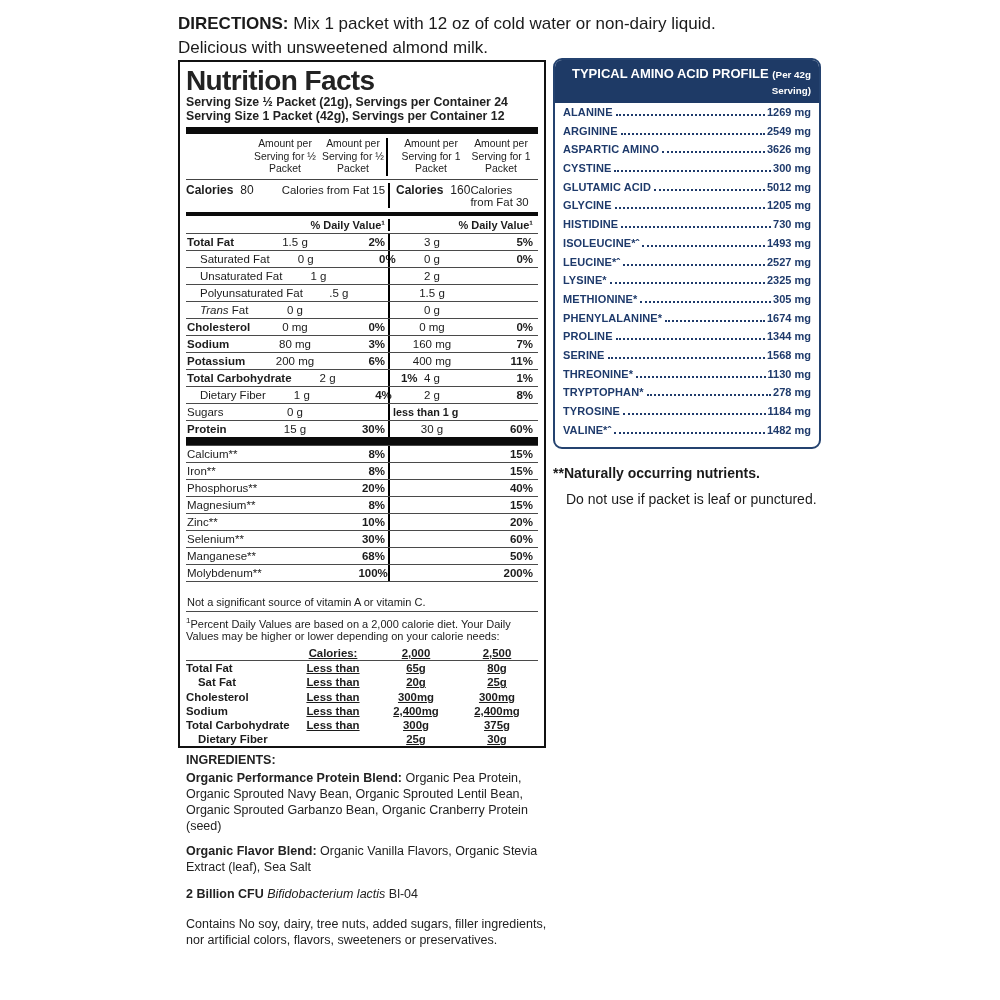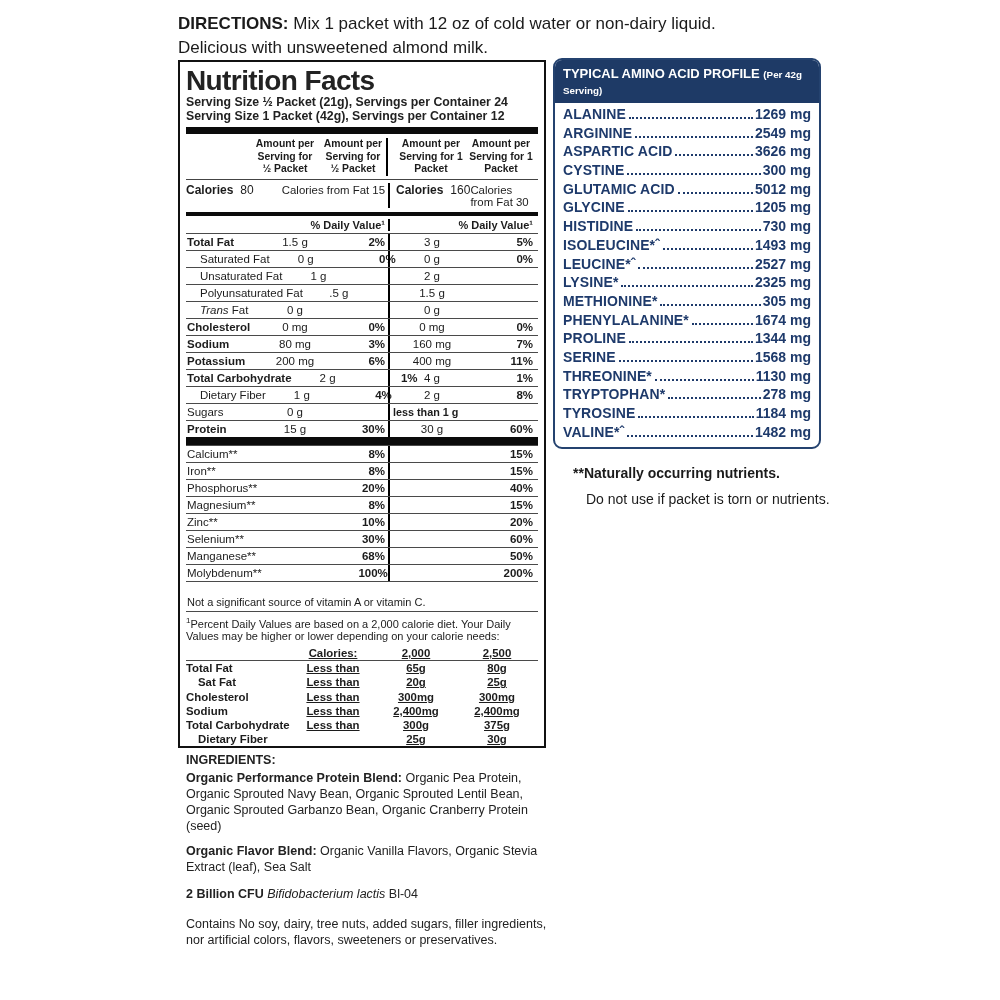--- a/index.html
+++ b/index.html
@@ -20,21 +20,21 @@
   .bar-med{height:4px;}
   .bar-thick2{height:8px;}
 
   .nf-row{display:flex;align-items:stretch;}
   .half-l{width:202px;display:flex;align-items:baseline;box-sizing:border-box;}
   .half-r{flex:1;display:flex;align-items:baseline;border-left:2px solid #000;box-sizing:border-box;}
   .flex-sp{flex:1;}
 
   
   .nf-header-row{padding:4px 0 3px;}
-  .hcol{width:66px;text-align:center;font-weight:700;font-size:10.4px;line-height:1.2;}
+  .hcol{width:66px;text-align:center;font-weight:400;font-size:10.4px;line-height:1.2;}
   .hcol-2{margin-left:2px;}
   .hcol-3{margin-left:8px;width:70px;}
   .hcol-4{margin-right:2px;width:70px;}
 
   .nf-cal-row{border-top:1px solid #444;padding:3px 0 4px;font-size:12px;}
   .cal-label{font-weight:700;}
   .cal-val{margin-left:7px;}
   .cal-fat{font-size:11.4px;padding-right:3px;}
   .cal-left-pad{margin-left:6px;}
   .cal-fat-r{font-size:11.4px;padding-right:4px;}
@@ -63,33 +63,33 @@
   .dvt-grid{display:grid;grid-template-columns:104px 86px 80px 1fr;line-height:14.2px;}
   .dvt-grid .c{text-align:center;text-decoration:underline;}
   .dvt-header{margin-top:1px;}
   .dvt-rows .dvt-grid:first-child{border-top:1px solid #4a4a4a;}
   .dvt-name.indent{padding-left:12px;}
 
   .cpg{border-top:1.5px solid #4a4a4a;margin-top:2px;padding-top:2px;font-size:12px;font-weight:700;}
 
   
   .amino-box{position:absolute;left:553px;top:58px;width:268px;box-sizing:border-box;
-             border:2.5px solid #24426f;border-radius:9px;background:#fff;overflow:hidden;}
+             border:2.5px solid #24426f;border-radius:9px;background:#fff;overflow:hidden;text-align:right;}
   .amino-header{background:#1e3a66;color:#fff;padding:6px 8px 5px;font-weight:700;font-size:13px;line-height:15px;}
   .amino-sub{font-size:9.8px;font-weight:700;}
   .amino-body{padding:3px 8px 5px;}
-  .amino-row{display:flex;align-items:baseline;height:18.7px;color:#1e3a6b;font-weight:700;font-size:14px;}
+  .amino-row{display:flex;align-items:baseline;height:18.7px;color:#1e3a6b;font-weight:700;font-size:11px;}
   .amino-name{white-space:nowrap;letter-spacing:0.1px;}
   .amino-dots{flex:1;border-bottom:2px dotted #1e3a6b;margin:0 2px 3px 3px;}
   .amino-val{white-space:nowrap;}
   .amino-legend{display:flex;justify-content:space-between;border-top:2px solid #1e3a6b;
                 margin-top:3px;padding:3px 0 1px;color:#1e3a6b;font-weight:700;font-size:10.3px;}
 
   
-  .right-notes{position:absolute;left:573px;top:464px;width:310px;font-size:14px;line-height:1.3;color:#1b1b1b;}
+  .right-notes{position:absolute;left:553px;top:464px;width:310px;font-size:14px;line-height:1.3;color:#1b1b1b;}
   .right-notes .note{font-weight:700;margin-bottom:8px;}
   .right-notes .store{padding-left:13px;}
 
   
   .ingredients{position:absolute;left:186px;top:752px;width:372px;font-size:12.5px;line-height:16px;color:#222;}
   .ingredients .head{font-weight:700;margin-bottom:2px;}
   .ing-par{margin-bottom:9px;}
   .ing-par b{font-weight:700;}
   .probiotic{margin:11px 0 0;}
   .probiotic b{font-weight:700;}
@@ -469,21 +469,21 @@
     <span class="amino-val">1269 mg</span>
   </div>
 
   <div class="amino-row">
     <span class="amino-name">ARGININE</span>
     <span class="amino-dots"></span>
     <span class="amino-val">2549 mg</span>
   </div>
 
   <div class="amino-row">
-    <span class="amino-name">ASPARTIC ACID</span>
+    <span class="amino-name">ASPARTIC AMINO</span>
     <span class="amino-dots"></span>
     <span class="amino-val">3626 mg</span>
   </div>
 
   <div class="amino-row">
     <span class="amino-name">CYSTINE</span>
     <span class="amino-dots"></span>
     <span class="amino-val">300 mg</span>
   </div>
 
@@ -569,21 +569,21 @@
     <span class="amino-name">VALINE*ˆ</span>
     <span class="amino-dots"></span>
     <span class="amino-val">1482 mg</span>
   </div>
 </div>
     </div>
   </div>
 
   <div class="right-notes">
     <div class="note">**Naturally occurring nutrients.</div>
-    <div class="store">Do not use if packet is torn or nutrients.</div>
+    <div class="store">Do not use if packet is leaf or punctured.</div>
   </div>
 
   <div class="ingredients">
     <div class="head">INGREDIENTS:</div>
     <div>
   <div class="ing-par">
     <b>Organic Performance Protein Blend:</b><span> Organic Pea Protein, Organic Sprouted Navy Bean, Organic Sprouted Lentil Bean, Organic Sprouted Garbanzo Bean, Organic Cranberry Protein (seed)</span>
   </div>
 
   <div class="ing-par">

